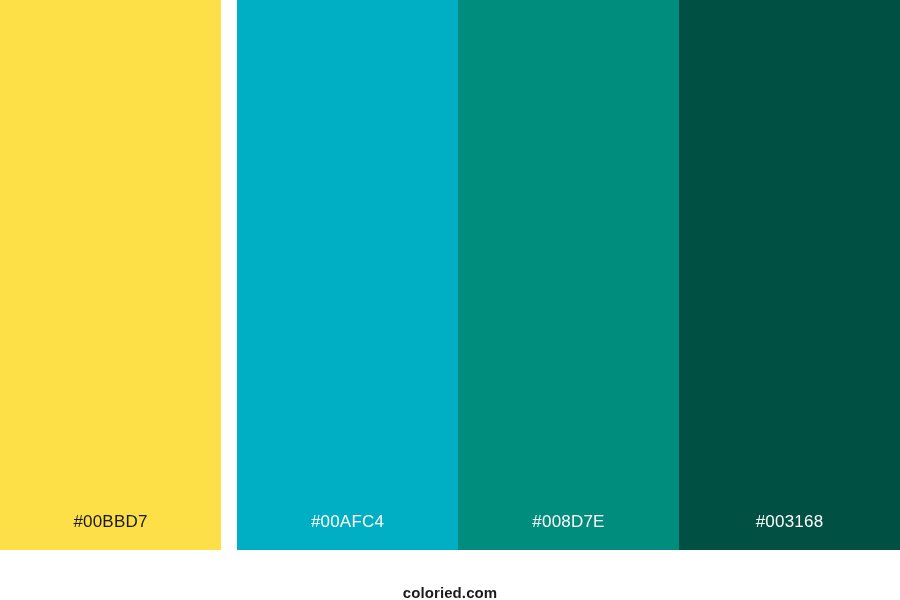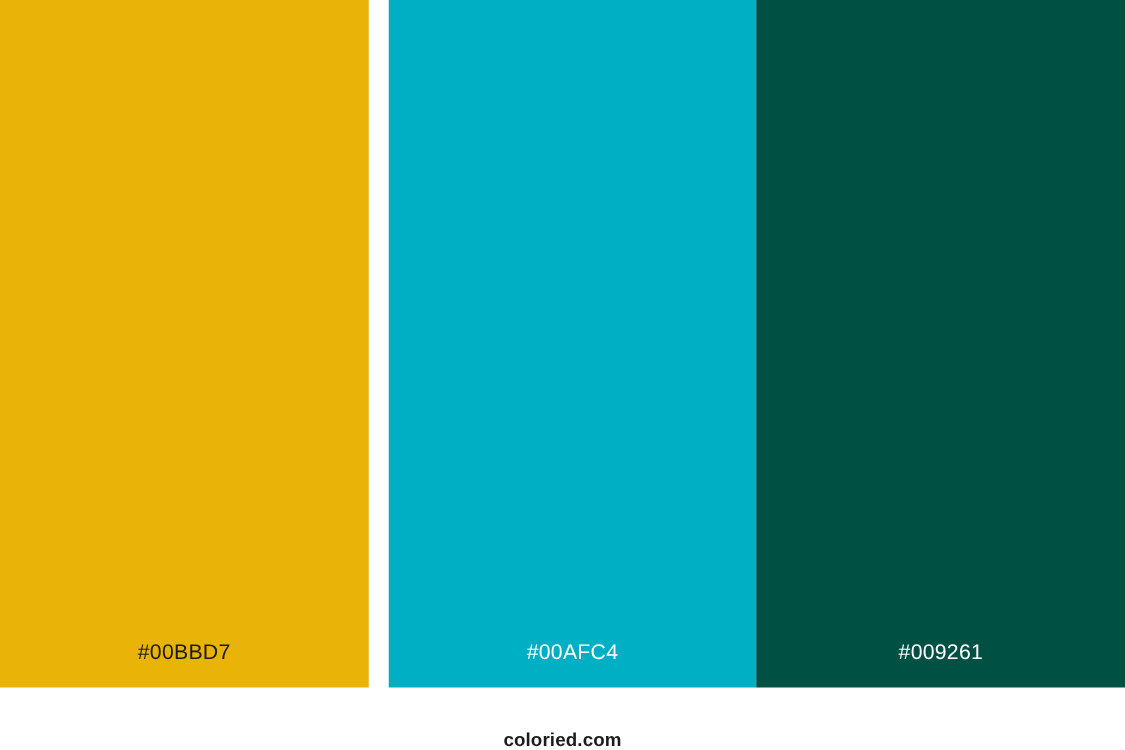--- a/index.html
+++ b/index.html
@@ -72,32 +72,35 @@
     line-height: 1;
   }
 </style>
 </head>
 <body>
 
 <div class="palette-page">
 
   <div class="swatch-strip">
 
-    <div class="swatch" style="background-color: #eab308;">
+    <div class="swatch" style="background-color: #fde047;">
       <span class="swatch-label" style="color: rgb(26, 26, 26);">#00BBD7</span>
     </div>
 
     <div class="swatch" style="background-color: rgb(0, 175, 196); margin-left: 16px;">
       <span class="swatch-label" style="color: rgb(255, 255, 255);">#00AFC4</span>
     </div>
 
+    <div class="swatch" style="background-color: rgb(0, 141, 126);">
+      <span class="swatch-label" style="color: rgb(255, 255, 255);">#008D7E</span>
+    </div>
 
 
     <div class="swatch" style="background-color: rgb(0, 81, 68);">
-      <span class="swatch-label" style="color: rgb(255, 255, 255);">#009261</span>
+      <span class="swatch-label" style="color: rgb(255, 255, 255);">#003168</span>
     </div>
 
   </div>
 
   <div class="footer-bar" style="background-color: rgb(255, 255, 255);">
     <span class="footer-brand" style="color: rgb(27, 27, 27);">coloried.com</span>
   </div>
 
 </div>
 

